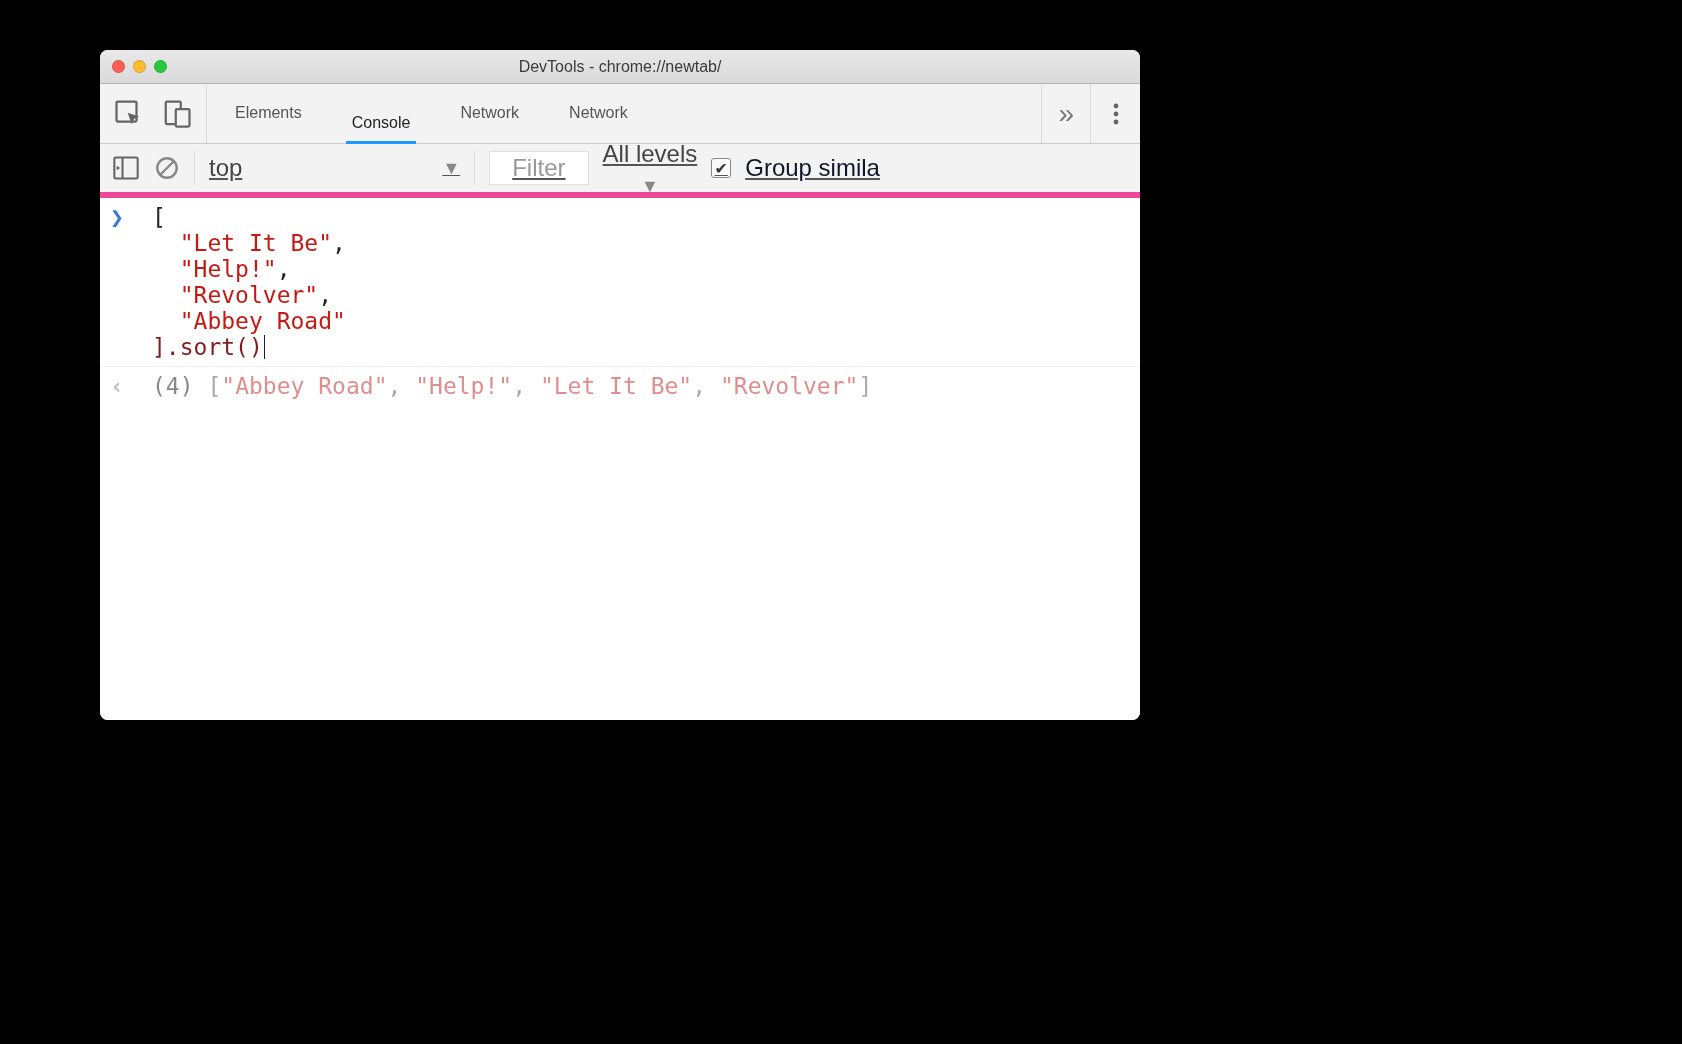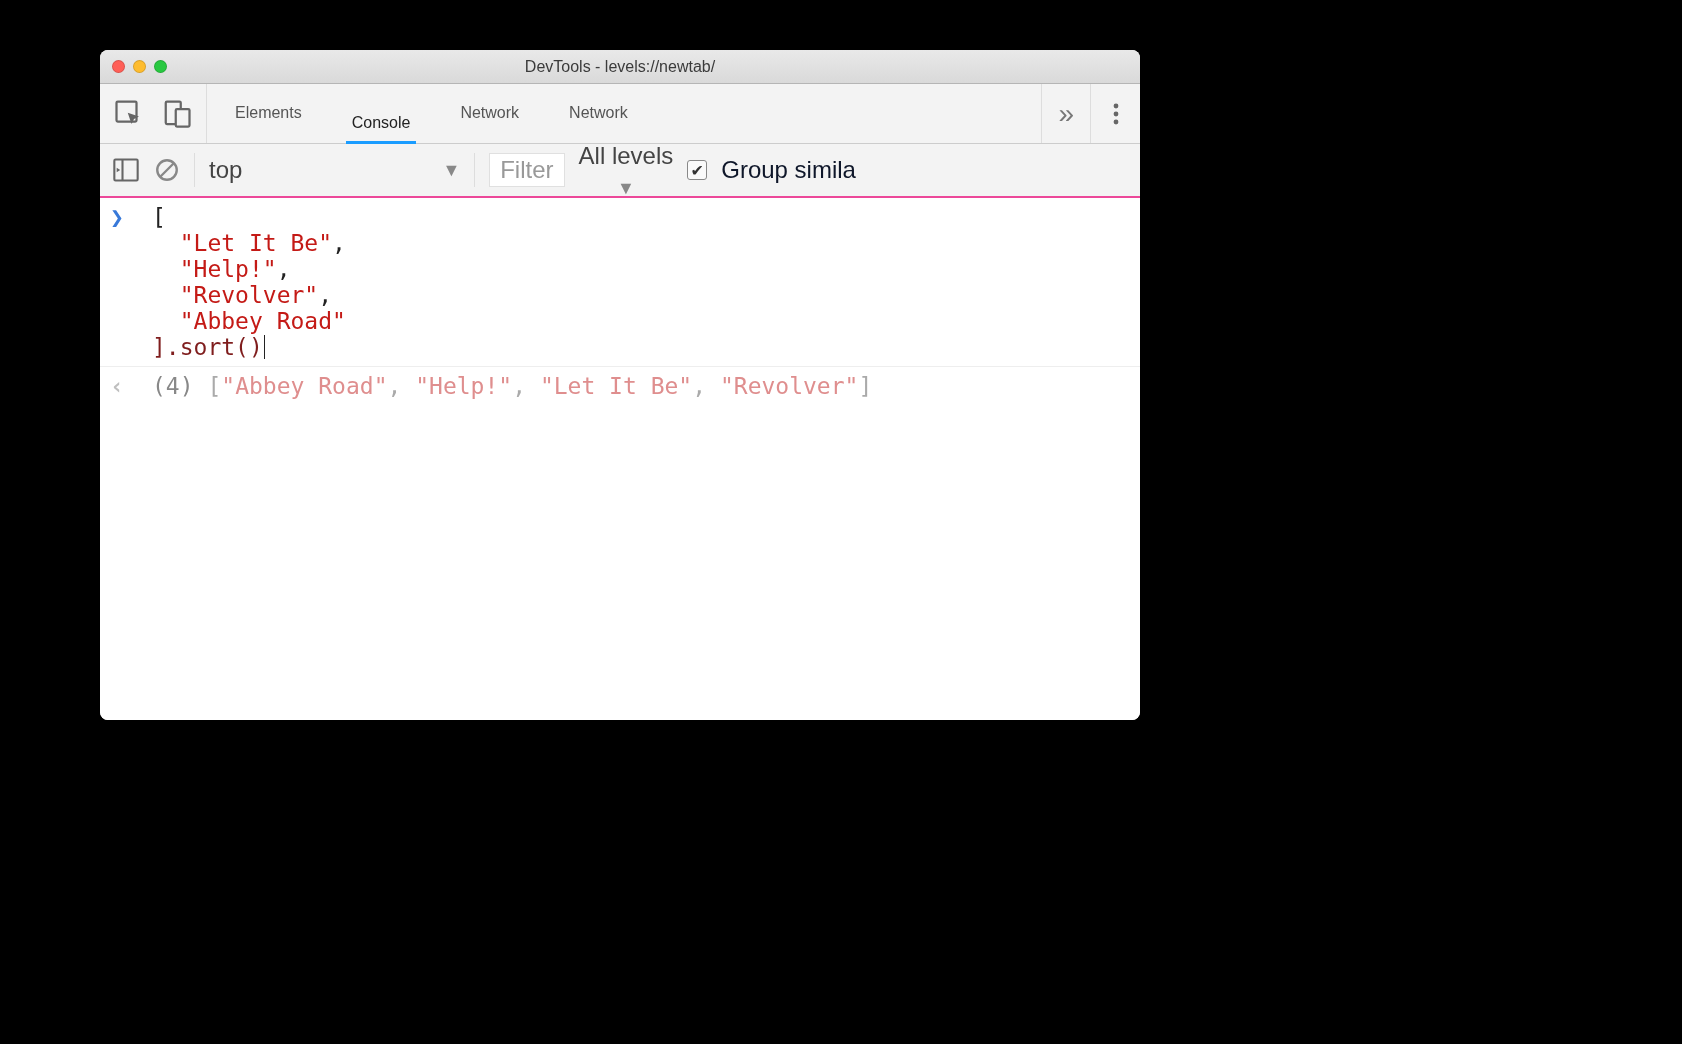--- a/index.html
+++ b/index.html
@@ -81,38 +81,39 @@
     border-left: 1px solid #ddd;
   }
   .tabbar .kebab {
     display:flex;align-items:center;justify-content:center;
     width:50px;border-left:1px solid #ddd;color:#666;
   }
 
   .toolbar {
     height: 54px;
     background: #f3f3f3;
-    border-bottom: 2px solid #ec4899;
+    border-bottom: 6px solid #ec4899;
     display:flex;align-items:center;
     gap: 14px;
     padding: 0 12px;
     flex:0 0 auto;
     font-size: 24px;
     color:#555;
     overflow:hidden;
+    text-decoration:underline;
   }
   .toolbar .vdiv { width:1px;height:34px;background:#ddd; }
   .context-select {
     flex:0 0 auto;
     display:flex;align-items:center;gap:200px;
     color:#444;
   }
   .context-select .tri { color:#888;font-size:18px; }
   .filter-input {
-    color:#999;background:#fff;border:1px solid #e0e0e0;padding:2px 10px;
+    color:#999;background:#fff;border:1px solid #e0e0e0;padding:2px 22px;
     font-size:24px;
   }
   .levels { display:flex;align-items:center;gap:8px;color:#444;flex-direction:column; }
   .levels .tri { color:#888;font-size:18px; }
   .chk {
     width:20px;height:20px;border:1px solid #888;border-radius:3px;
     display:inline-flex;align-items:center;justify-content:center;
     background:#fafafa;font-size:16px;color:#333;
   }
   .group-similar { color:#0f172a;white-space:nowrap; }
@@ -145,21 +146,21 @@
 <body>
 
 <div class="window">
 
   <div class="titlebar">
     <div class="traffic-lights">
       <div class="tl red"></div>
       <div class="tl yellow"></div>
       <div class="tl green"></div>
     </div>
-    <div class="titlebar-title">DevTools - levels://newtab/</div>
+    <div class="titlebar-title">DevTools - chrome://newtab/</div>
   </div>
 
   <div class="tabbar">
     <div class="icon-group">
       <span>
         <svg width="30" height="30" viewBox="0 0 24 24" fill="none" stroke="#666" stroke-width="1.8">
           <rect x="2" y="2" width="16" height="16" rx="1"></rect>
           <path d="M11 11 L20 14 L16 16 L14 20 Z" fill="#666" stroke="none"></path>
         </svg>
       </span>

